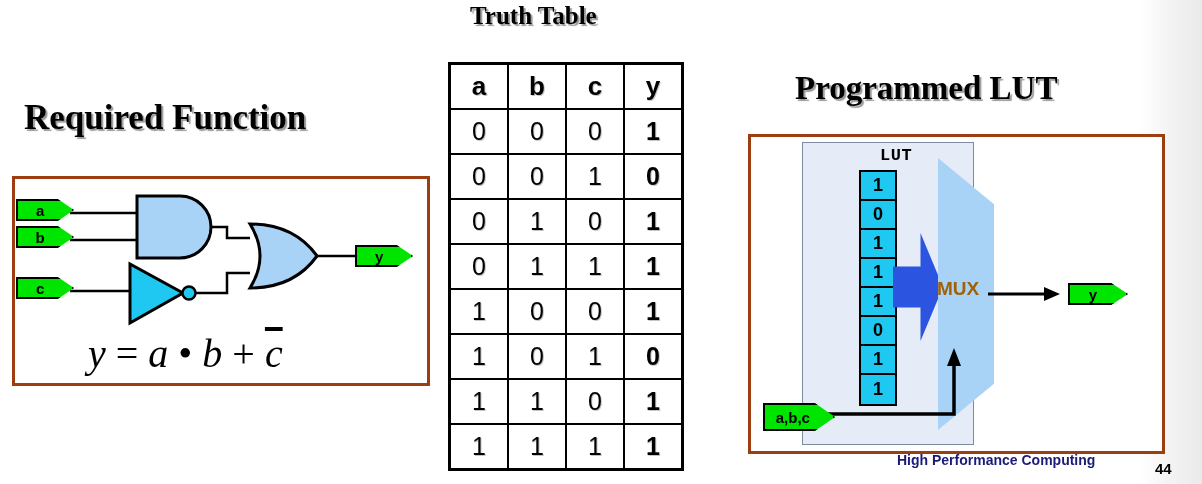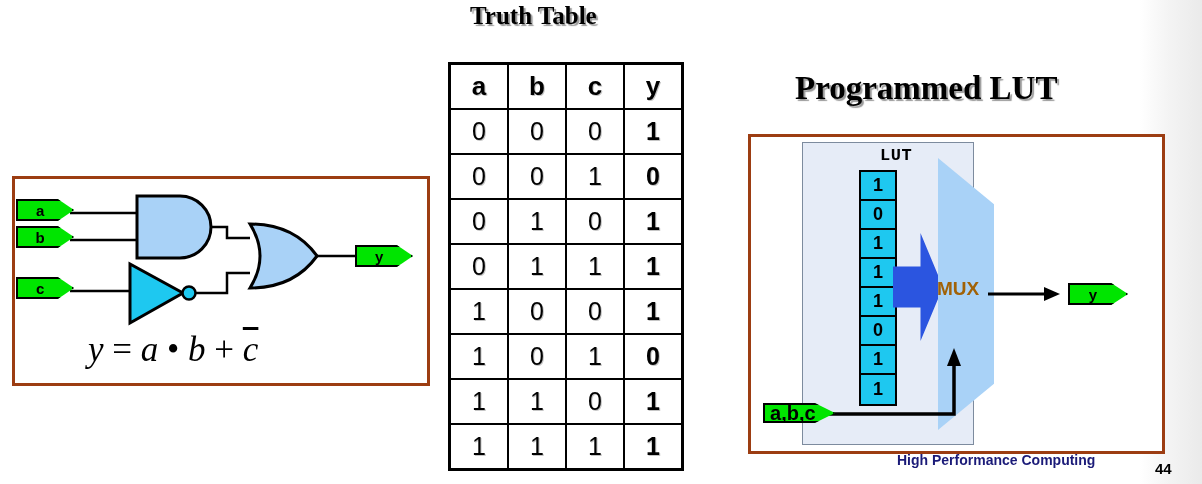--- a/index.html
+++ b/index.html
@@ -71,21 +71,21 @@
   #truth-table th{font-weight:bold;font-size:26px;}
   #truth-table td.plain{font-weight:normal;}
   #truth-table td.out{font-weight:bold;}
   #truth-table{border:3px solid #000;}
 
   
   #equation{
     position:absolute;left:88px;top:330px;
     font-family:"Liberation Serif","DejaVu Serif",serif;
     font-style:italic;
-    font-size:35px;color:#000;
+    font-size:40px;color:#000;
     white-space:nowrap;
   }
   #equation .op{font-style:normal;}
   #equation .ovl{text-decoration:overline;}
 
   
   #lut-inner{
     position:absolute;left:802px;top:142px;
     width:172px;height:303px;
     background:#e6ecf7;border:1px solid #7d8b9e;box-sizing:border-box;
@@ -143,20 +143,21 @@
     margin-top:8px;
   }
 </style>
 </head>
 <body>
 
 <div id="slide">
 
   <div class="edge-gradient"></div>
 
+  <div class="slide-title" id="title-required">Required Function</div>
 
   <div class="panel" id="panel-required"></div>
 
   <svg id="gates" viewBox="0 0 418 210">
 
     <line x1="58" y1="37" x2="125" y2="37" stroke="#000" stroke-width="2.5"></line>
     <line x1="58" y1="64" x2="125" y2="64" stroke="#000" stroke-width="2.5"></line>
     <line x1="58" y1="115" x2="118" y2="115" stroke="#000" stroke-width="2.5"></line>
 
     <path d="M125 20 L168 20 A31 31 0 0 1 168 82 L125 82 Z" fill="#a9d2f7" stroke="#000" stroke-width="3"></path>
@@ -287,21 +288,21 @@
   <svg style="position:absolute;left:988px;top:282px;width:90px;height:24px;" viewBox="0 0 90 24">
     <line x1="0" y1="12" x2="56" y2="12" stroke="#000" stroke-width="3"></line>
     <polygon points="56,5 72,12 56,19" fill="#000"></polygon>
   </svg>
 
   <svg style="position:absolute;left:826px;top:340px;width:160px;height:90px;" viewBox="0 0 160 90">
     <polyline points="0,74 128,74 128,22" fill="none" stroke="#000" stroke-width="3.5"></polyline>
     <polygon points="121,26 128,8 135,26" fill="#000"></polygon>
   </svg>
 
-  <div class="sig" style="left:763px;top:403px;width:72px;height:20px;font-size:20px;">
+  <div class="sig" style="left:763px;top:403px;width:72px;height:28px;font-size:15px;">
     <span>a,b,c</span>
   </div>
 
   <div class="sig" style="left:1068px;top:283px;width:60px;height:22px;font-size:15px;">
     <span>y</span>
   </div>
 
   <div id="footer-text">High Performance Computing</div>
   <div id="footer-num">44</div>
 

